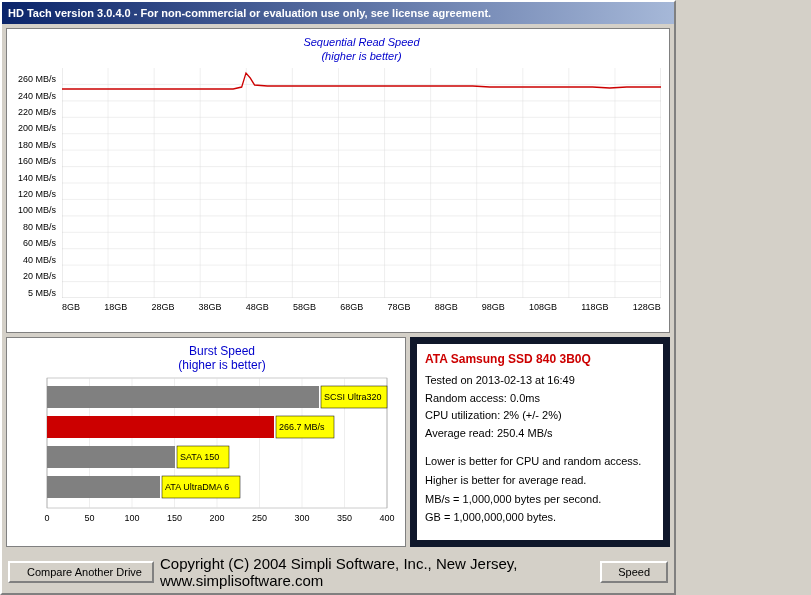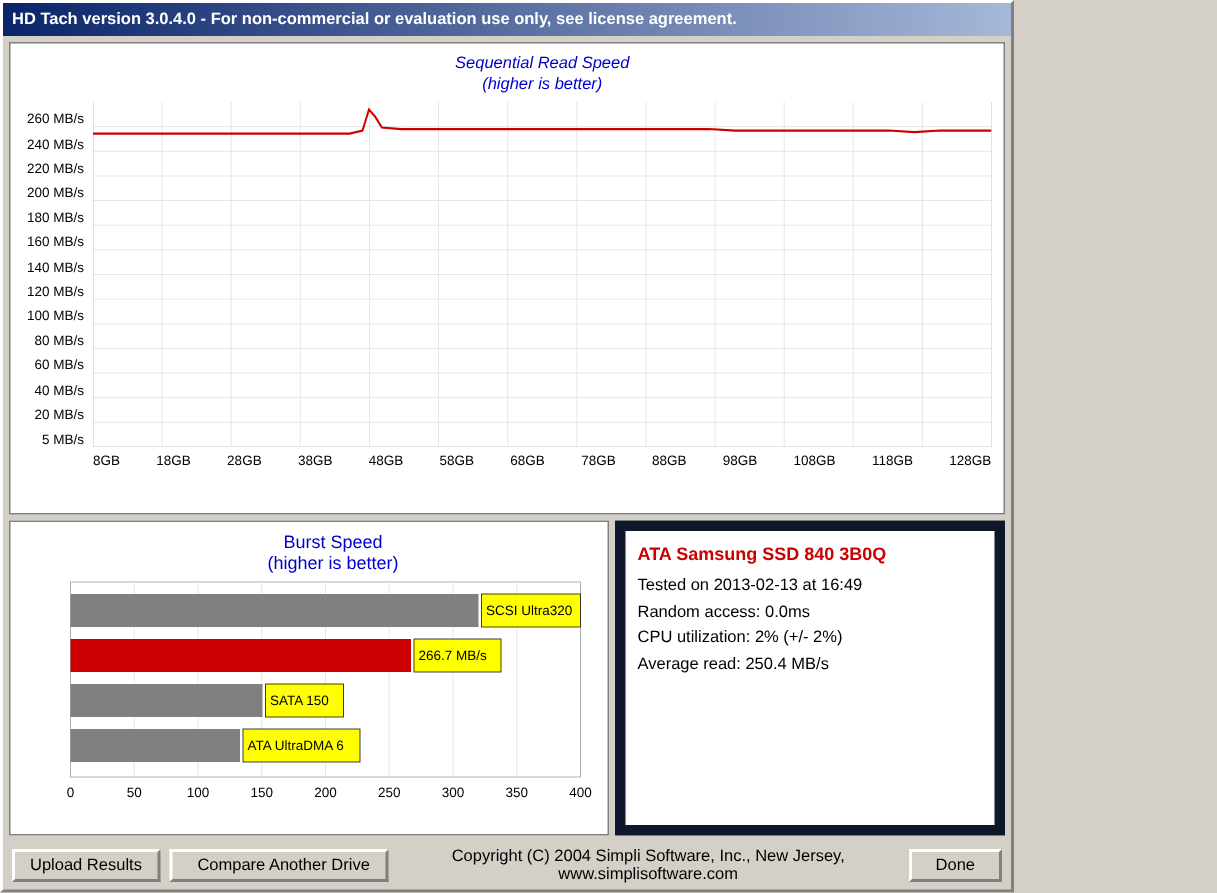--- a/index.html
+++ b/index.html
@@ -166,22 +166,22 @@
       border-right-color: #808080;
       border-bottom-color: #808080;
       padding: 3px 10px;
       font-size: 11px;
       cursor: pointer;
       min-width: 80px;
     }
 
     .footer-center {
       flex: 1;
-      text-align: center;
-      font-size: 11px;
+      text-align: left;
+      font-size: 15px;
       color: #000;
     }
 
     .footer-done {
       background: #d4d0c8;
       border: 2px solid;
       border-top-color: #ffffff;
       border-left-color: #ffffff;
       border-right-color: #808080;
       border-bottom-color: #808080;
@@ -382,26 +382,31 @@
       </div>
 
       <div class="info-panel">
         <div class="info-title">ATA Samsung SSD 840 3B0Q</div>
         <div class="info-text">
           <div>Tested on 2013-02-13 at 16:49</div>
           <div>Random access: 0.0ms</div>
           <div>CPU utilization: 2% (+/- 2%)</div>
           <div>Average read: 250.4 MB/s</div>
         </div>
+        <div class="info-note">
+          <div>Lower is better for CPU and random access.</div>
+          <div>Higher is better for average read.</div>
+          <div>MB/s = 1,000,000 bytes per second.</div>
+          <div>GB = 1,000,000,000 bytes.</div>
+        </div>
       </div>
 
     </div>
 
   </div>
 
   <div class="footer">
-    <button class="footer-btn">Upload Results</button>
     <button class="footer-btn" style="min-width:130px;padding-left:17px;">Compare Another Drive</button>
     <div class="footer-center">Copyright (C) 2004 Simpli Software, Inc., New Jersey, www.simplisoftware.com</div>
-    <button class="footer-done">Done</button>
+    <button class="footer-done">Speed</button>
   </div>
 
 </div>
 
 </body></html>

